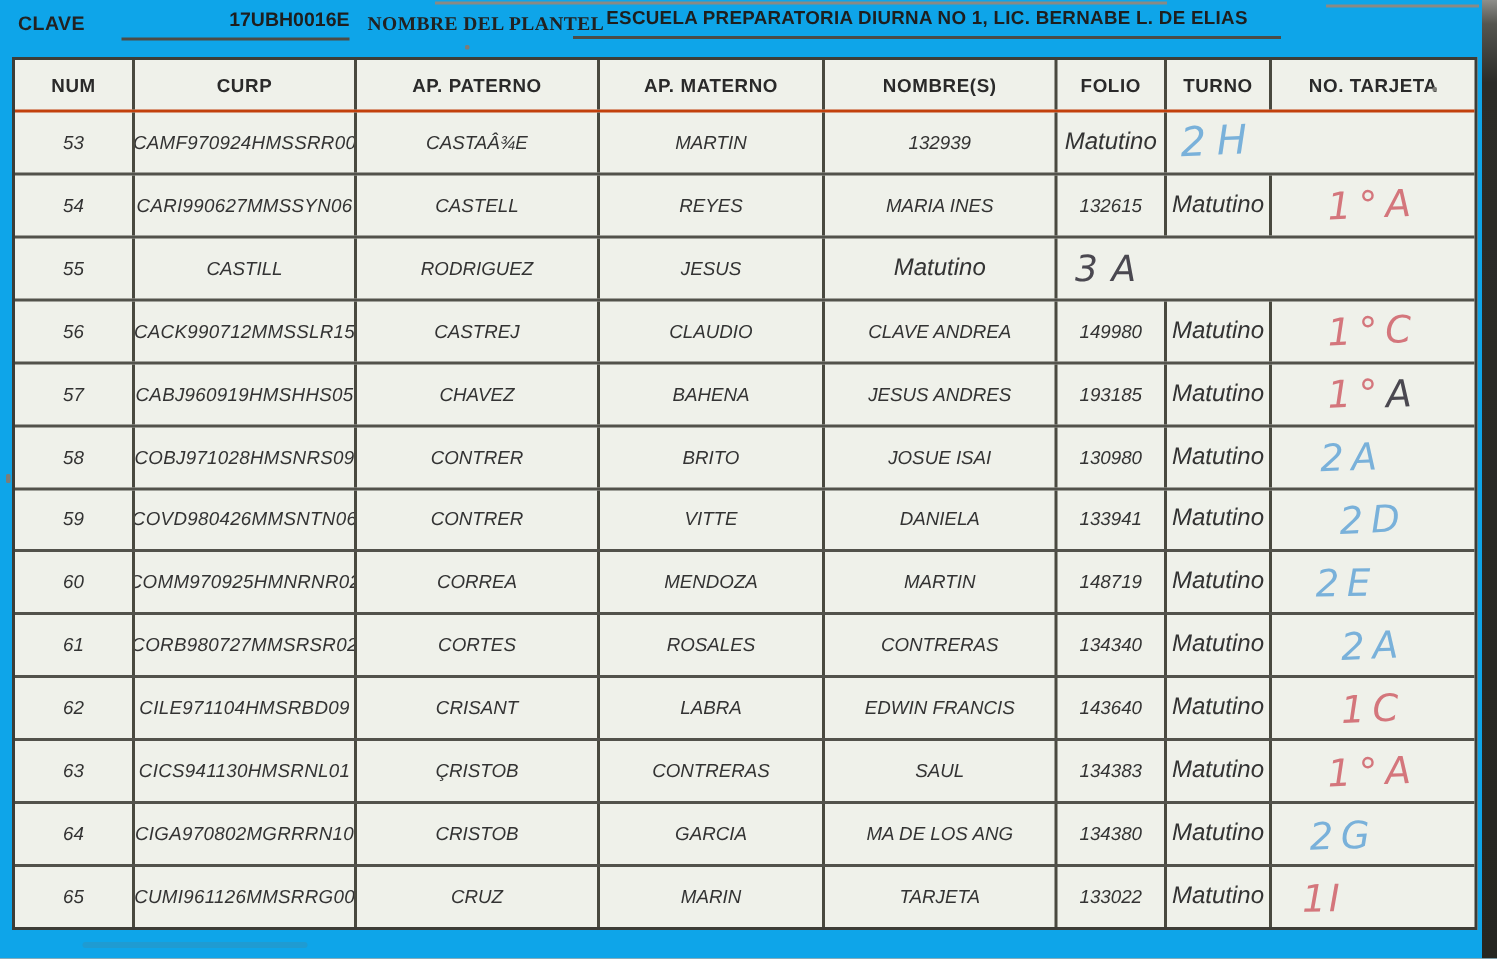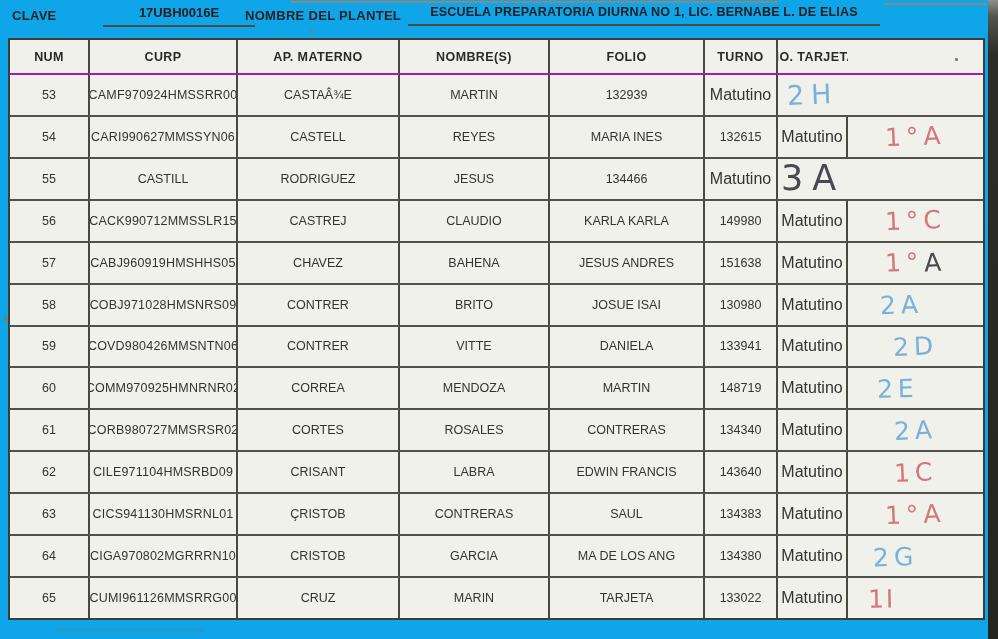--- a/index.html
+++ b/index.html
@@ -10,49 +10,49 @@
         background:linear-gradient(to bottom,#8f8f8b 0px,#55554f 16px,#2c2c28 55px,#262621 100%);}
 
   
   .topline{position:absolute;height:2px;background:#8a8a85;top:1px;}
   .topline-a{left:290px;width:488px;}
   .topline-b{left:884px;width:102px;top:3px;}
 
   
   .hdr-label{position:absolute;top:8px;font-size:13px;font-weight:600;color:#222;letter-spacing:.3px;}
   .clave-label{left:12px;}
-  .plantel-label{left:245px;}
+  .plantel-label{left:245px;font-family:Liberation Serif, serif;}
   .hdr-value{position:absolute;top:5px;text-align:center;font-size:13px;font-weight:700;color:#1e1e1e;
              border-bottom:2px solid #4c4c46;padding-bottom:5px;}
-  .clave-value{left:103px;width:152px;}
-  .plantel-value{left:408px;width:472px;font-size:12.5px;letter-spacing:.2px;}
+  .clave-value{left:81px;width:152px;text-align:right;}
+  .plantel-value{left:382px;width:472px;font-size:12.5px;letter-spacing:.2px;}
 
   
   .table{position:absolute;left:8px;top:38px;width:977px;height:582px;
          border:2px solid #3d3d37;background:#eff1ea;display:flex;flex-direction:column;box-sizing:border-box;}
   .trow{display:grid;grid-template-columns:80px 148px 162px 150px 155px 73px 70px 1fr;}
-  .thead{height:33px;border-bottom:2px solid #a21caf;}
+  .thead{height:33px;border-bottom:2px solid #c2410c;}
   .thead .cell{font-size:12.5px;font-weight:600;color:#2a2a2a;letter-spacing:.4px;}
-  .tbody{flex:1;display:flex;flex-direction:column;}
+  .tbody{flex:1;display:flex;flex-direction:column;font-style:italic;}
   .trow.data{flex:1;border-bottom:2px solid #52524b;}
   .trow.data:last-child{border-bottom:none;}
   .cell{display:flex;align-items:center;justify-content:center;border-right:2px solid #49493f;
         font-size:12.5px;color:#333;padding:0 3px;box-sizing:border-box;overflow:hidden;white-space:nowrap;}
   .cell:last-child{border-right:none;}
   .c-curp{letter-spacing:.2px;}
   .c-turno{font-size:16px;}
 
   
   .hand{font-family:"DejaVu Sans",sans-serif;font-size:25px;font-weight:400;
         letter-spacing:5px;transform:rotate(-2.5deg);line-height:1;}
   .ink-blue{color:var(--ink-blue,#79b1da);}
   .ink-red{color:var(--ink-red,#d4767c);}
   .ink-dark{color:var(--ink-dark,#4a4850);}
   .tbody .trow:nth-child(1)  .hand{font-size:27px;letter-spacing:7px;}
-  .tbody .trow:nth-child(3)  .hand{font-size:35px;letter-spacing:9px;transform:rotate(0deg);text-align:center;}
+  .tbody .trow:nth-child(3)  .hand{font-size:24px;letter-spacing:9px;transform:rotate(0deg);text-align:center;}
   .tbody .trow:nth-child(6)  .hand{transform:rotate(-2deg) translateX(-14px);}
   .tbody .trow:nth-child(8)  .hand{transform:rotate(-1deg) translateX(-18px);}
   .tbody .trow:nth-child(12) .hand{transform:rotate(-2deg) translateX(-20px);}
   .tbody .trow:nth-child(13) .hand{transform:rotate(-1deg) translateX(-34px);letter-spacing:2px;}
 
   
   .artifact{position:absolute;background:#7d7d78;border-radius:1px;}
   .art-1{left:4px;top:316px;width:3px;height:6px;}
   .art-2{left:955px;top:58px;width:3px;height:3px;}
   .art-3{left:310px;top:30px;width:3px;height:3px;}
@@ -70,20 +70,21 @@
 
   <span class="hdr-label clave-label">CLAVE</span>
   <span class="hdr-value clave-value">17UBH0016E</span>
   <span class="hdr-label plantel-label">NOMBRE DEL PLANTEL</span>
   <span class="hdr-value plantel-value">ESCUELA PREPARATORIA DIURNA NO 1, LIC. BERNABE L. DE ELIAS</span>
 
   <div class="table">
     <div class="trow thead">
       <div class="cell">NUM</div>
       <div class="cell">CURP</div>
+      <div class="cell">AP. PATERNO</div>
       <div class="cell">AP. MATERNO</div>
       <div class="cell">NOMBRE(S)</div>
       <div class="cell">FOLIO</div>
       <div class="cell">TURNO</div>
       <div class="cell">NO. TARJETA</div>
     </div>
     <div class="tbody">
   <div class="trow data">
     <div class="cell c-num">53</div>
     <div class="cell c-curp">CAMF970924HMSSRR00</div>
@@ -107,47 +108,46 @@
     <div class="cell c-tarjeta">
             <span class="hand ink-red">1°A</span>
           </div>
   </div>
 
   <div class="trow data">
     <div class="cell c-num">55</div>
     <div class="cell c-paterno">CASTILL</div>
     <div class="cell c-materno">RODRIGUEZ</div>
     <div class="cell c-nombres">JESUS</div>
-    <div class="cell c-folio">134466</div>
     <div class="cell c-turno">Matutino</div>
     <div class="cell c-tarjeta">
             <span class="hand ink-dark">3A</span>
           </div>
   </div>
 
   <div class="trow data">
     <div class="cell c-num">56</div>
     <div class="cell c-curp">CACK990712MMSSLR15</div>
     <div class="cell c-paterno">CASTREJ</div>
     <div class="cell c-materno">CLAUDIO</div>
-    <div class="cell c-nombres">KARLA KARLA</div>
+    <div class="cell c-nombres">CLAVE ANDREA</div>
     <div class="cell c-folio">149980</div>
     <div class="cell c-turno">Matutino</div>
     <div class="cell c-tarjeta">
             <span class="hand ink-red">1°C</span>
           </div>
   </div>
 
   <div class="trow data">
     <div class="cell c-num">57</div>
     <div class="cell c-curp">CABJ960919HMSHHS05</div>
     <div class="cell c-paterno">CHAVEZ</div>
     <div class="cell c-materno">BAHENA</div>
     <div class="cell c-nombres">JESUS ANDRES</div>
-    <div class="cell c-folio">151638</div>
+    <div class="cell c-folio">193185</div>
     <div class="cell c-turno">Matutino</div>
     <div class="cell c-tarjeta">
             <span class="hand ink-red">1°</span>
             <span class="hand ink-dark">A</span>
           </div>
   </div>
 
   <div class="trow data">
     <div class="cell c-num">58</div>
     <div class="cell c-curp">COBJ971028HMSNRS09</div>

